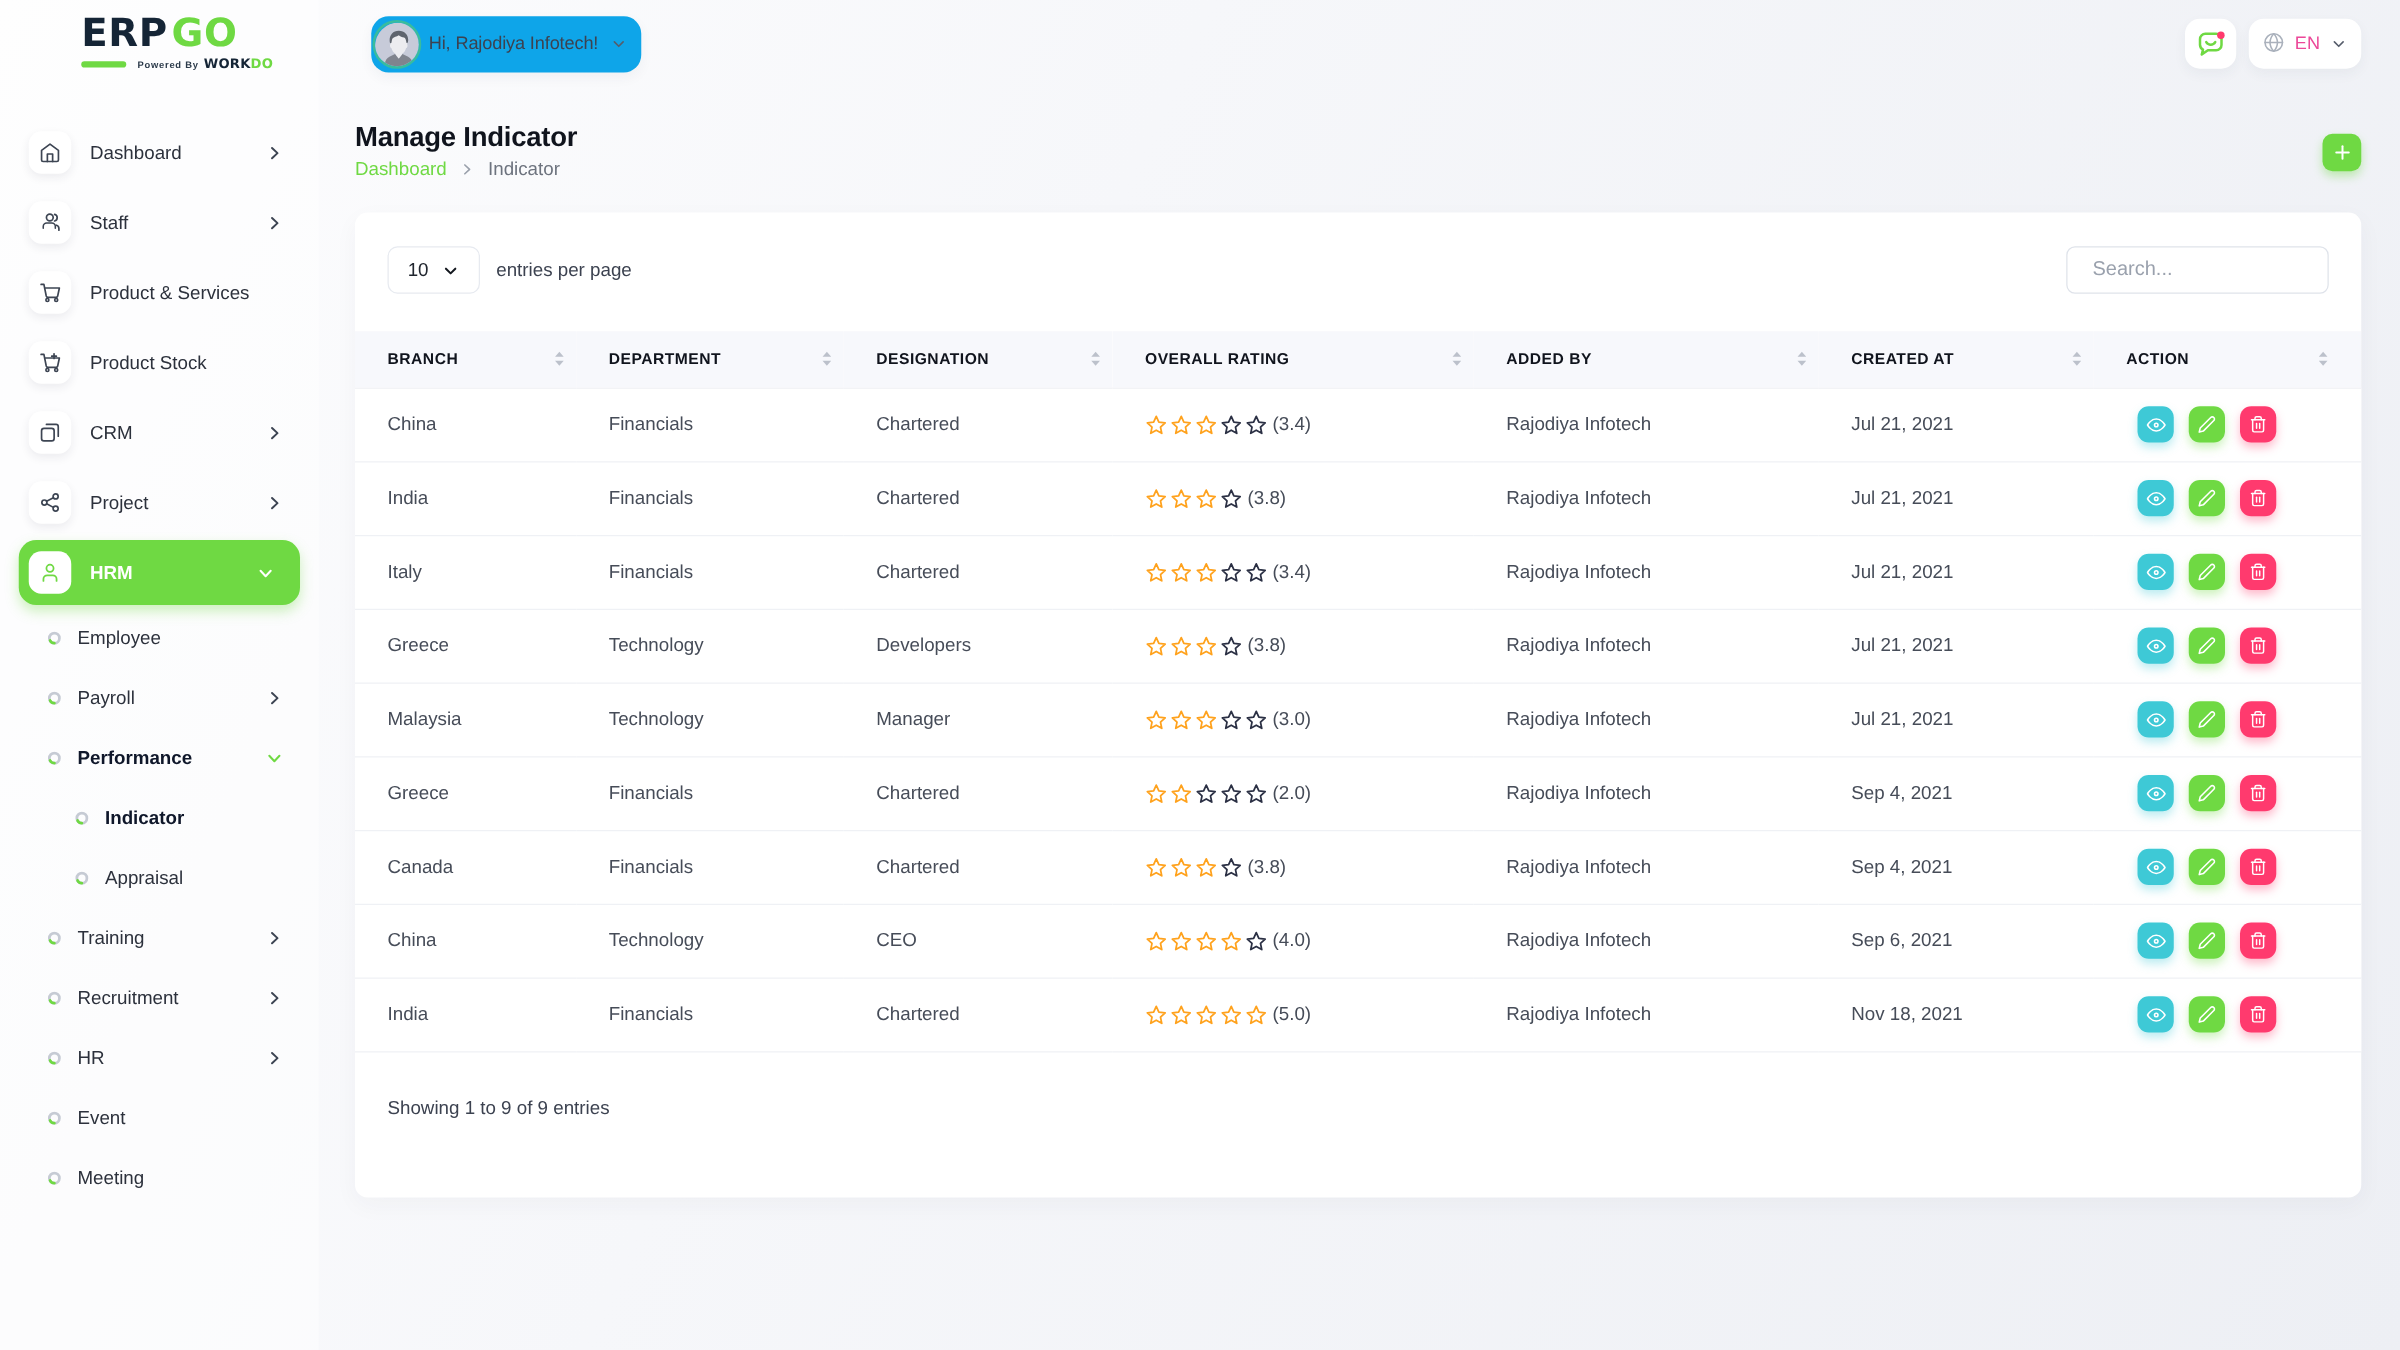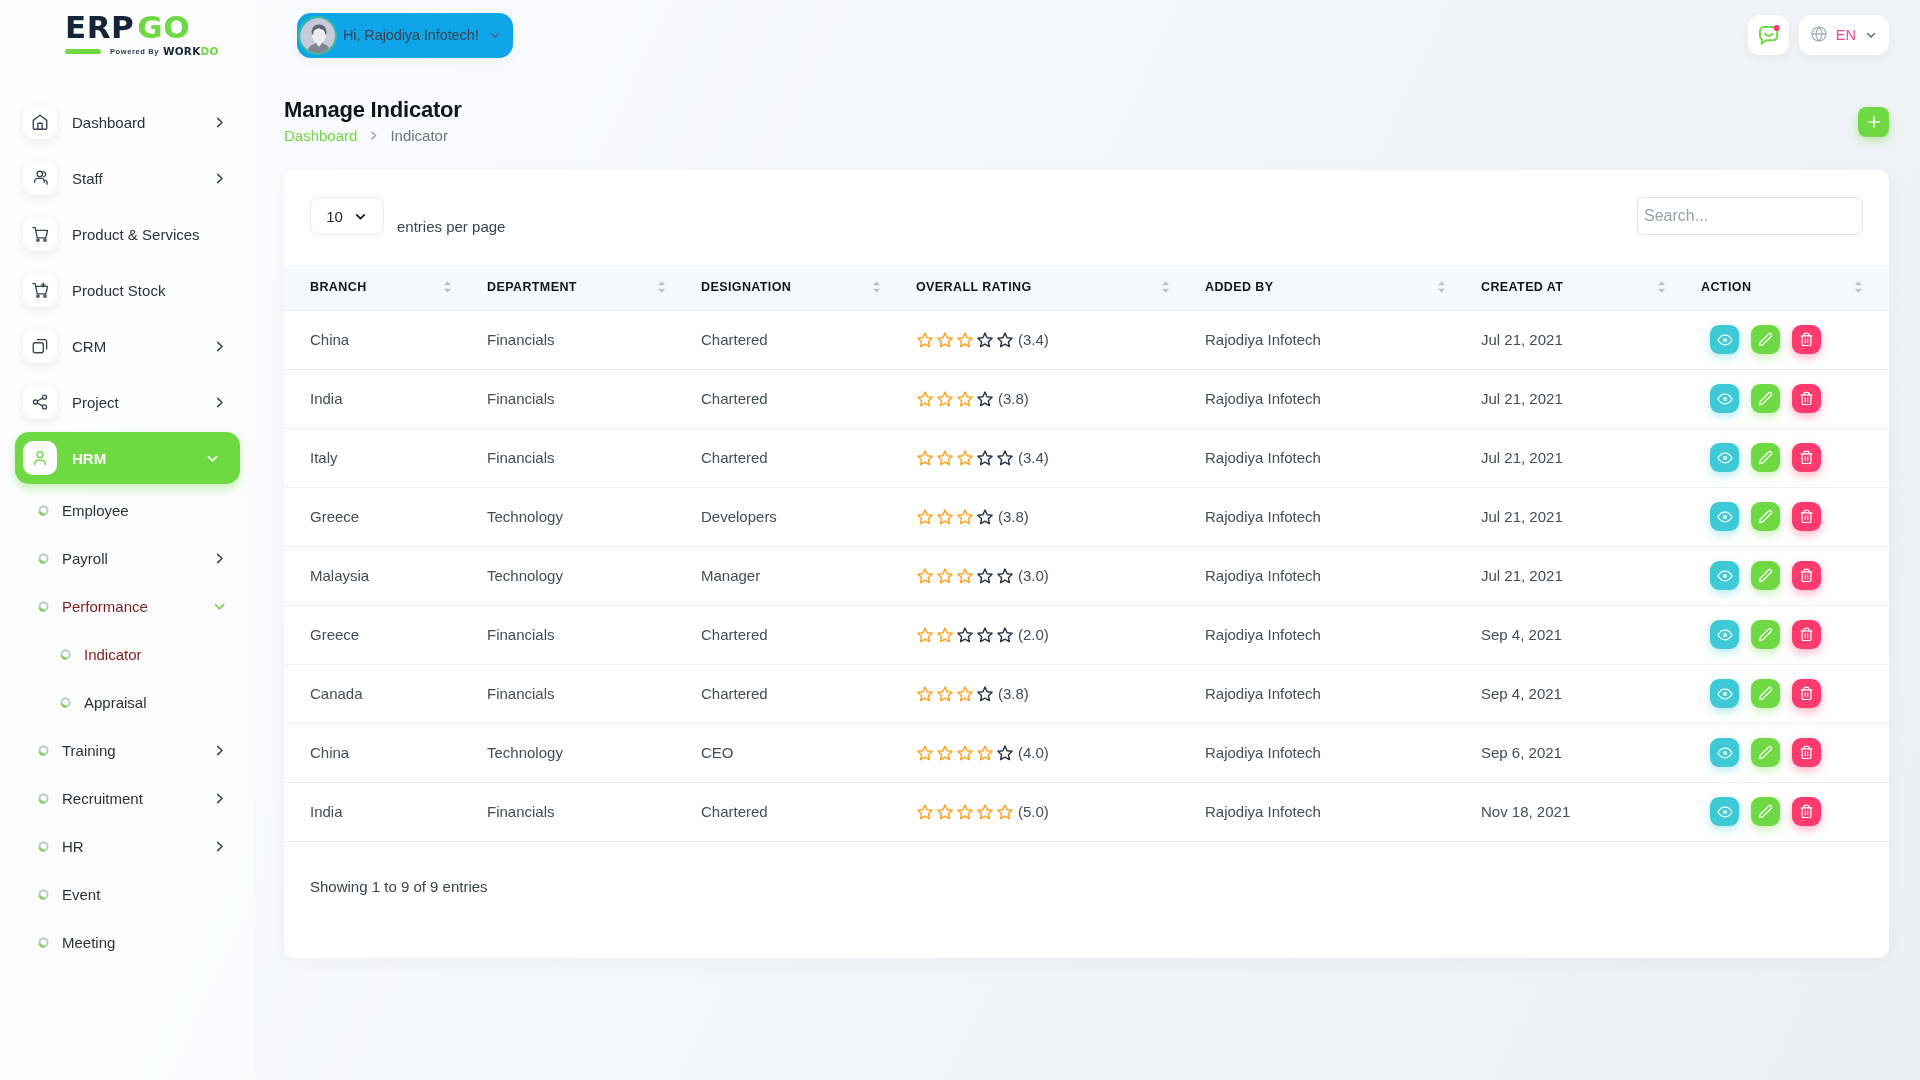--- a/index.html
+++ b/index.html
@@ -30,21 +30,21 @@
   .nav-item.lvl1 { height:48px; padding-left:38px; }
   .nav-item.lvl2 { height:48px; padding-left:60px; }
   .icon-box { width:34px; height:34px; border-radius:10px; background:#fff; box-shadow:0 3px 8px rgba(32,40,60,.08); display:flex; align-items:center; justify-content:center; color:#3d4553; flex:0 0 34px; }
   .nav-item .label { font-size:15px; font-weight:500; color:#2c313c; margin-left:15px; }
   .nav-item.lvl1 .label, .nav-item.lvl2 .label { margin-left:13px; }
   .nav-item .arrow { position:absolute; right:28px; color:#3d4553; display:flex; }
   .nav-item.active-parent { margin:2px 15px 2px 15px; padding-left:8px; width:225px; height:52px; background:#6fd943; border-radius:14px; box-shadow:0 5px 10px rgba(111,217,67,.35); }
   .nav-item.active-parent .icon-box { color:#6fd943; box-shadow:none; }
   .nav-item.active-parent .label { color:#fff; font-weight:700; }
   .nav-item.active-parent .arrow { color:#fff; right:20px; }
-  .nav-item.green .label { color:#7f1d1d; font-weight:400; }
+  .nav-item.green .label { color:#0f172a; font-weight:700; }
   .nav-item.green .arrow { color:#6fd943; }
   .dot-ico { display:flex; flex:0 0 auto; }
 
   
   .main { flex:1; padding:0 31px 0 29px; position:relative; }
   .topbar { display:flex; justify-content:space-between; align-items:center; margin-top:13px; height:44px; }
   .user-pill { display:flex; align-items:center; background:#0ea5e9; border:none; border-radius:14px; height:45px; padding:0 11px 0 3px; margin-left:13px; box-shadow:0 4px 10px rgba(40,50,70,.05); cursor:pointer; }
   .avatar { width:35px; height:35px; border-radius:50%; box-shadow:0 0 0 2px rgba(111,217,67,.45); overflow:hidden; flex:0 0 35px; }
   .user-pill .greet { font-size:14.5px; color:#3c4250; margin:0 9px 0 8px; font-weight:400; letter-spacing:-0.1px; }
   .chev { display:flex; color:#565d6b; }
@@ -58,25 +58,25 @@
   .page-title { font-size:22px; font-weight:700; color:#10141d; letter-spacing:-0.2px; line-height:26px; }
   .breadcrumb { display:flex; align-items:center; margin-top:4px; font-size:15px; height:17px; }
   .breadcrumb a { color:#6fd943; text-decoration:none; cursor:pointer; }
   .breadcrumb .bc-sep { color:#8b919c; margin:0 10px; display:flex; }
   .breadcrumb .bc-current { color:#6d737e; }
   .add-btn { width:31px; height:30px; border-radius:8px; border:none; background:#6fd943; color:#fff; box-shadow:0 4px 8px rgba(111,217,67,.4); display:flex; align-items:center; justify-content:center; margin-top:10px; cursor:pointer; }
 
   
   .card { background:#fff; border-radius:10px; margin-top:26px; box-shadow:0 6px 20px rgba(40,50,70,.04); width:1605px; }
   .toolbar { display:flex; justify-content:space-between; align-items:center; padding:27px 26px 0 26px; height:65px; }
-  .toolbar-left { display:flex; align-items:flex-end; }
+  .toolbar-left { display:flex; align-items:center; }
   .entries-select { height:38px; width:74px; background:#fff; border:1px solid #e7eaf0; border-radius:8px; display:flex; align-items:center; justify-content:center; gap:10px; font-size:15px; color:#21262f; cursor:pointer; }
   .entries-select .chev { color:#21262f; }
   .entries-label { font-size:15px; color:#3c4250; margin-left:13px; }
-  .search { width:226px; height:38px; border:1px solid #dfe3ea; border-radius:7px; padding:0 6px; font-size:16px; color:#3c4250; font-family:"Liberation Sans", sans-serif; outline:none; background:#fff; }
+  .search { width:210px; height:38px; border:1px solid #dfe3ea; border-radius:7px; padding:0 20px; font-size:16px; color:#3c4250; font-family:"Liberation Sans", sans-serif; outline:none; background:#fff; }
   .search::placeholder { color:#9aa1ad; }
 
   table { border-collapse:collapse; table-layout:fixed; width:1605px; margin-top:30px; }
   col.c-branch { width:177px; } col.c-dept { width:214px; } col.c-desig { width:215px; }
   col.c-rating { width:289px; } col.c-added { width:276px; } col.c-created { width:220px; } col.c-action { width:214px; }
   thead th { background:#f7f8fc; height:45px; text-align:left; padding:0 20px 0 26px; font-size:12.5px; letter-spacing:.4px; color:#10141d; font-weight:700; position:relative; border-bottom:1px solid #eef0f4; }
   thead th .sort { position:absolute; right:9px; top:50%; transform:translateY(-50%); display:flex; flex-direction:column; gap:1px; }
   thead th:last-child .sort { right:26px; }
   tbody td { height:59px; padding:0 10px 0 26px; font-size:15px; color:#464c58; border-bottom:1px solid #eff1f5; background:#fff; }
   tbody tr:last-child td { border-bottom:1px solid #eff1f5; }

